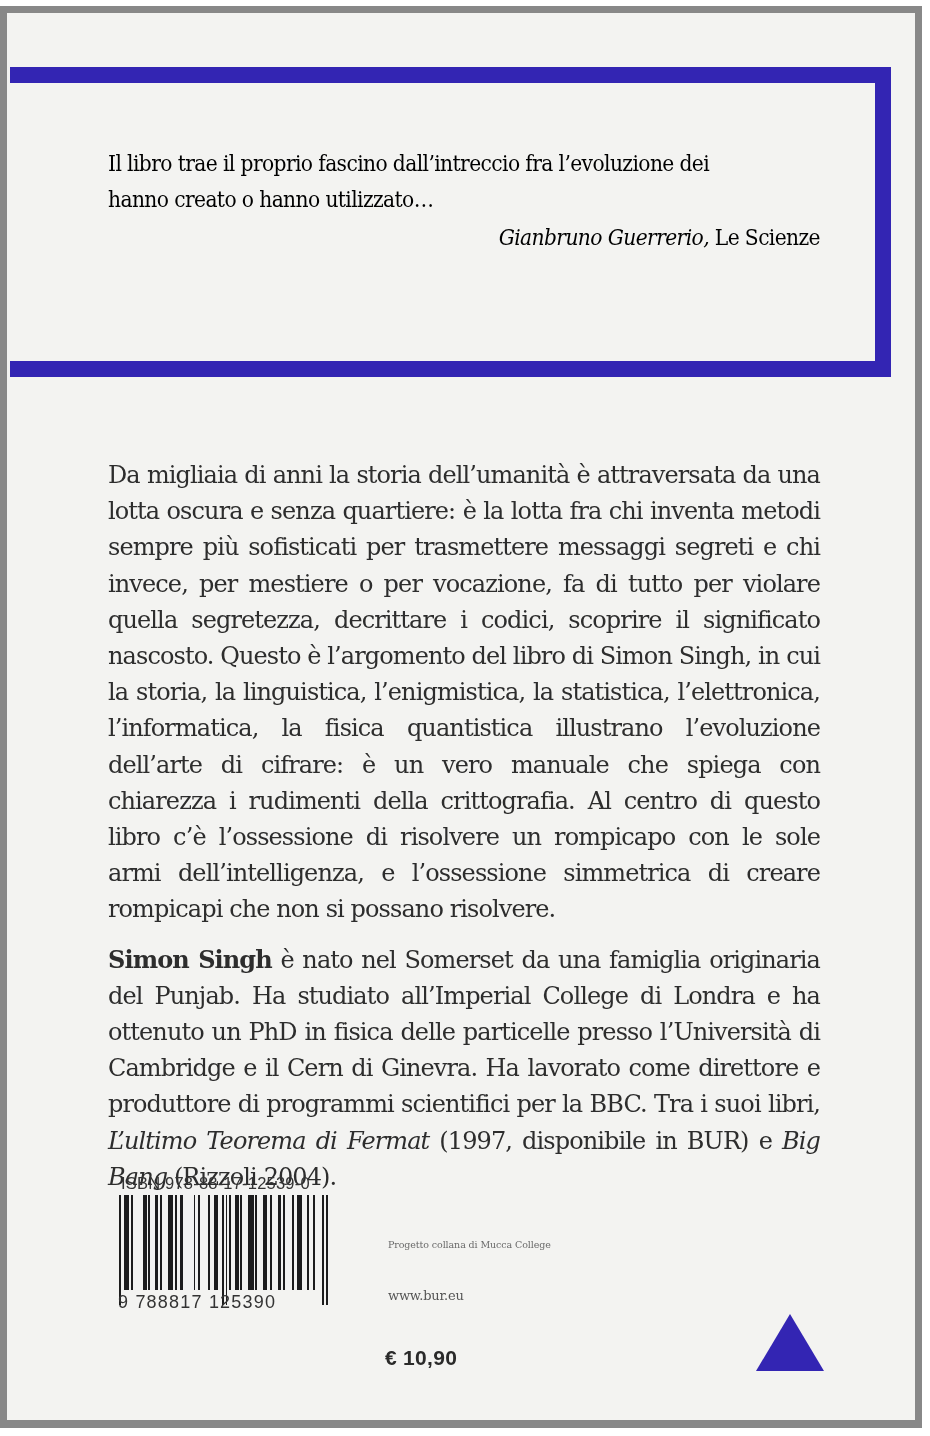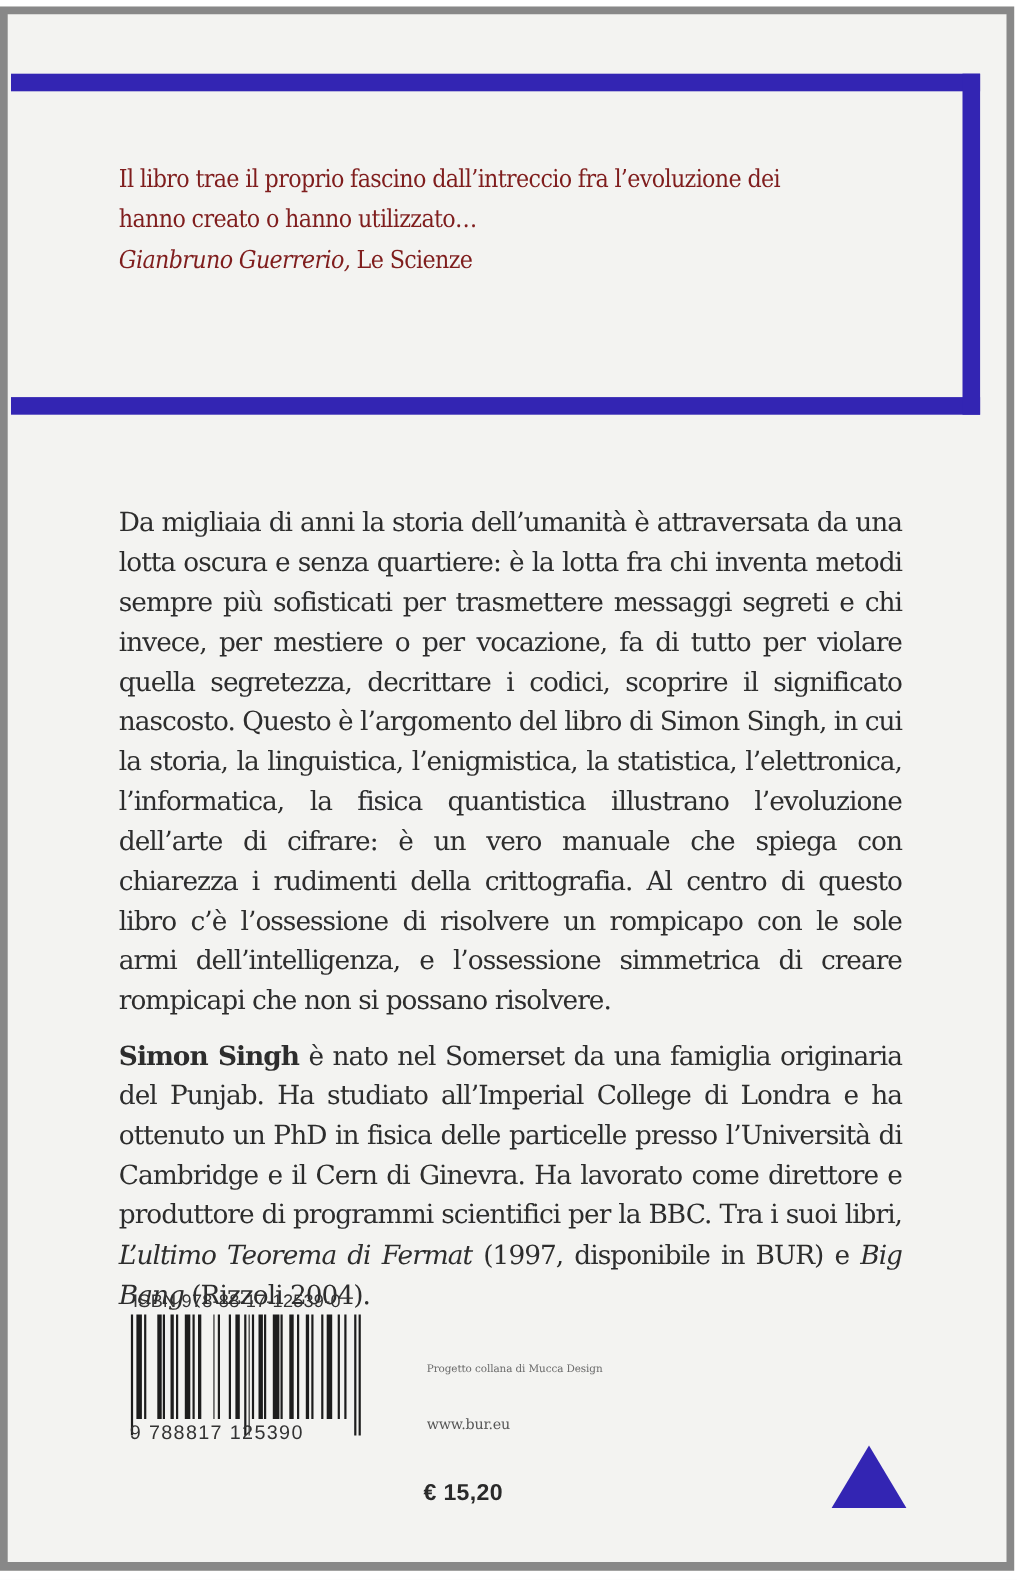--- a/index.html
+++ b/index.html
@@ -36,26 +36,26 @@
     }
     .quote {
       position: absolute;
       left: 101px;
       top: 132px;
       width: 712px;
       font-family: "DejaVu Serif", serif;
       font-stretch: condensed;
       font-size: 22.5px;
       line-height: 36px;
-      color: #7f1d1d;
+      color: #000000;
       letter-spacing: -0.6px;
     }
     .quote p { margin: 0; }
     .quote-attrib {
-      text-align: left;
+      text-align: right;
       margin-top: 2px !important;
     }
     .quote-attrib em { font-style: italic; }
     .body-text {
       position: absolute;
       left: 101px;
       top: 444px;
       width: 712px;
       font-family: "DejaVu Serif", serif;
       font-size: 24px;
@@ -222,17 +222,17 @@
         <div class="bar" style="width: 2px;"></div>
         <div class="gap" style="width: 8px;"></div>
         <div class="bar long" style="width: 2px;"></div>
         <div class="gap" style="width: 1.6px;"></div>
         <div class="bar long" style="width: 2px;"></div>
         <div class="gap" style="width: 1.6px;"></div>
       </div>
     <div class="barcode-digits">9 788817 125390</div>
   </div>
 
-  <div class="credit">Progetto collana di Mucca Design</div>
+  <div class="credit">Progetto collana di Mucca College</div>
   <div class="url">www.bur.eu</div>
-  <div class="price">€ 15,20</div>
+  <div class="price">€ 10,90</div>
   <div class="logo-triangle"></div>
 </div>
 
 </body></html>

